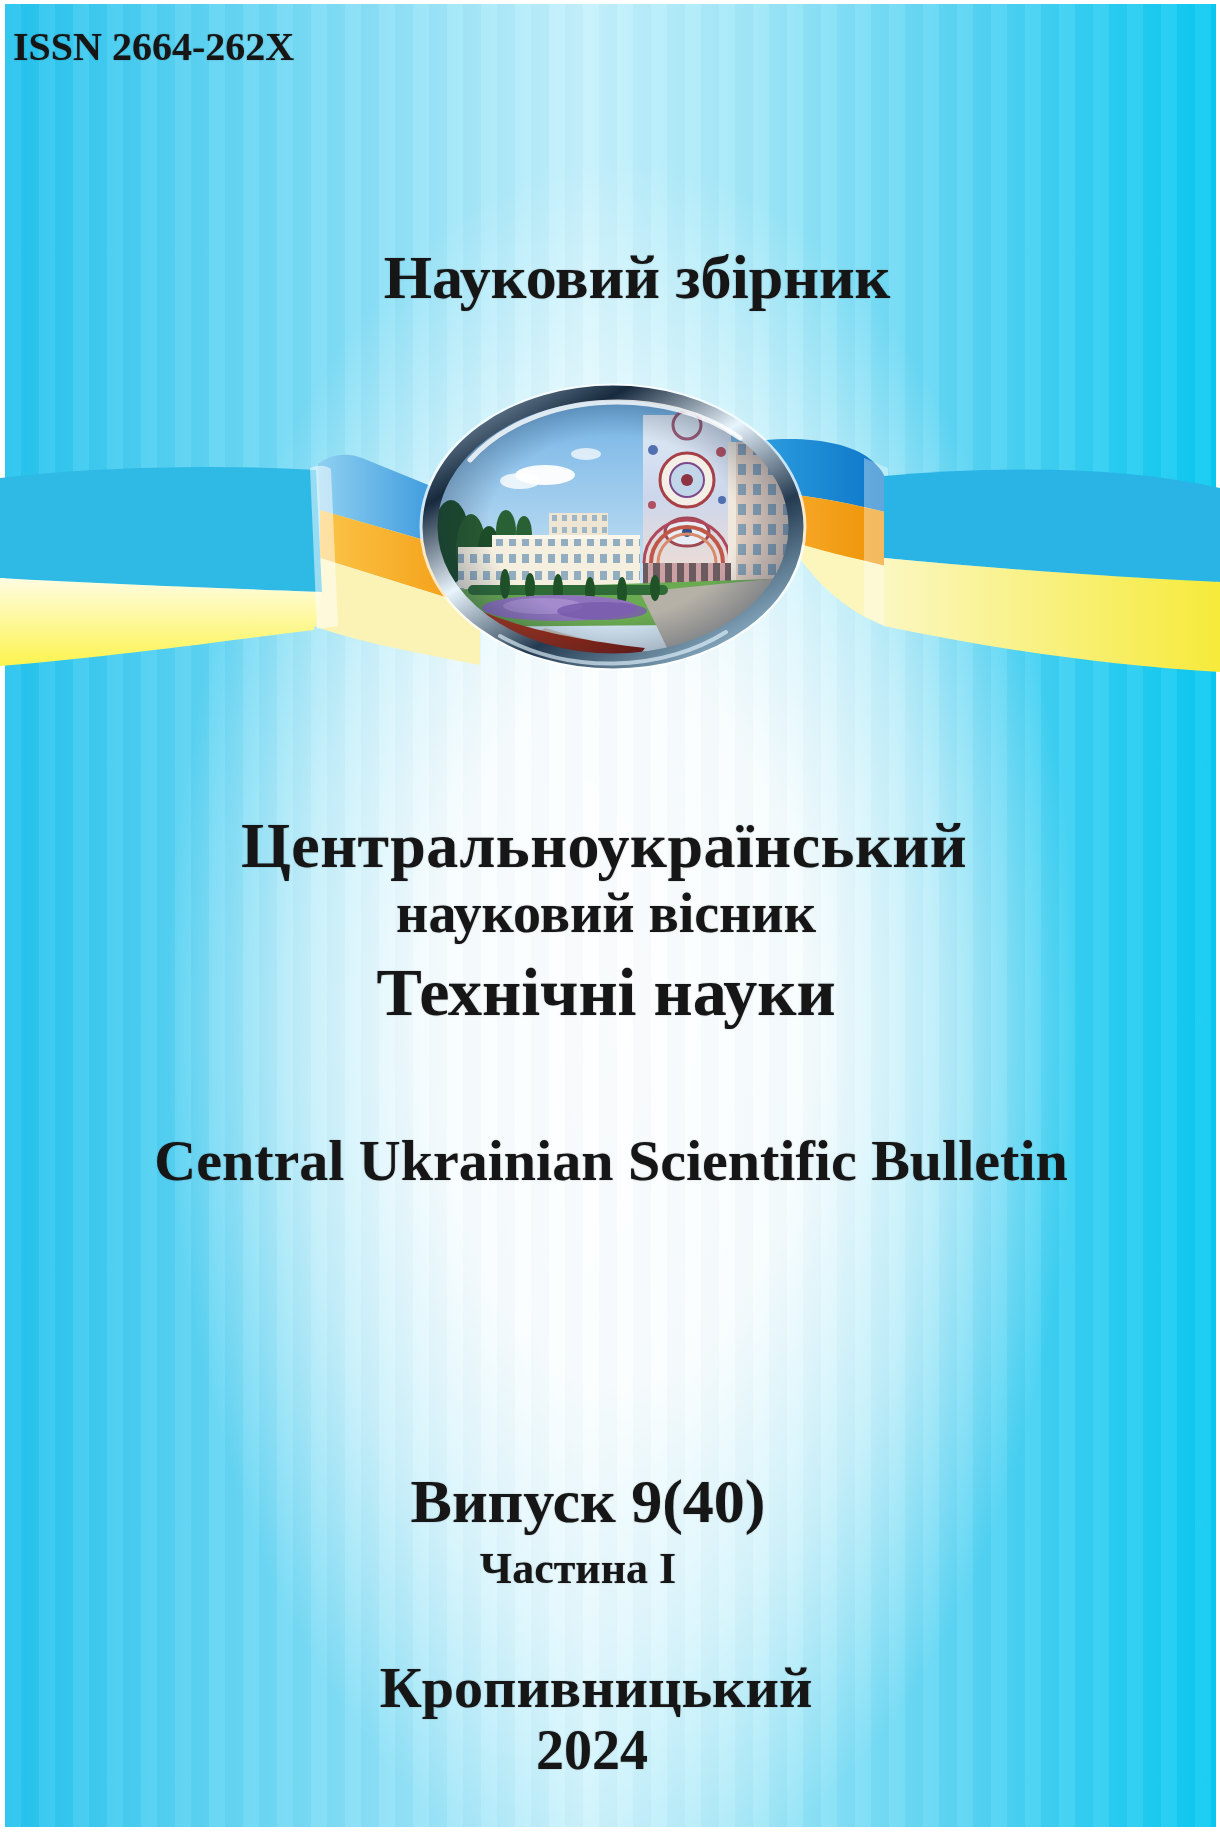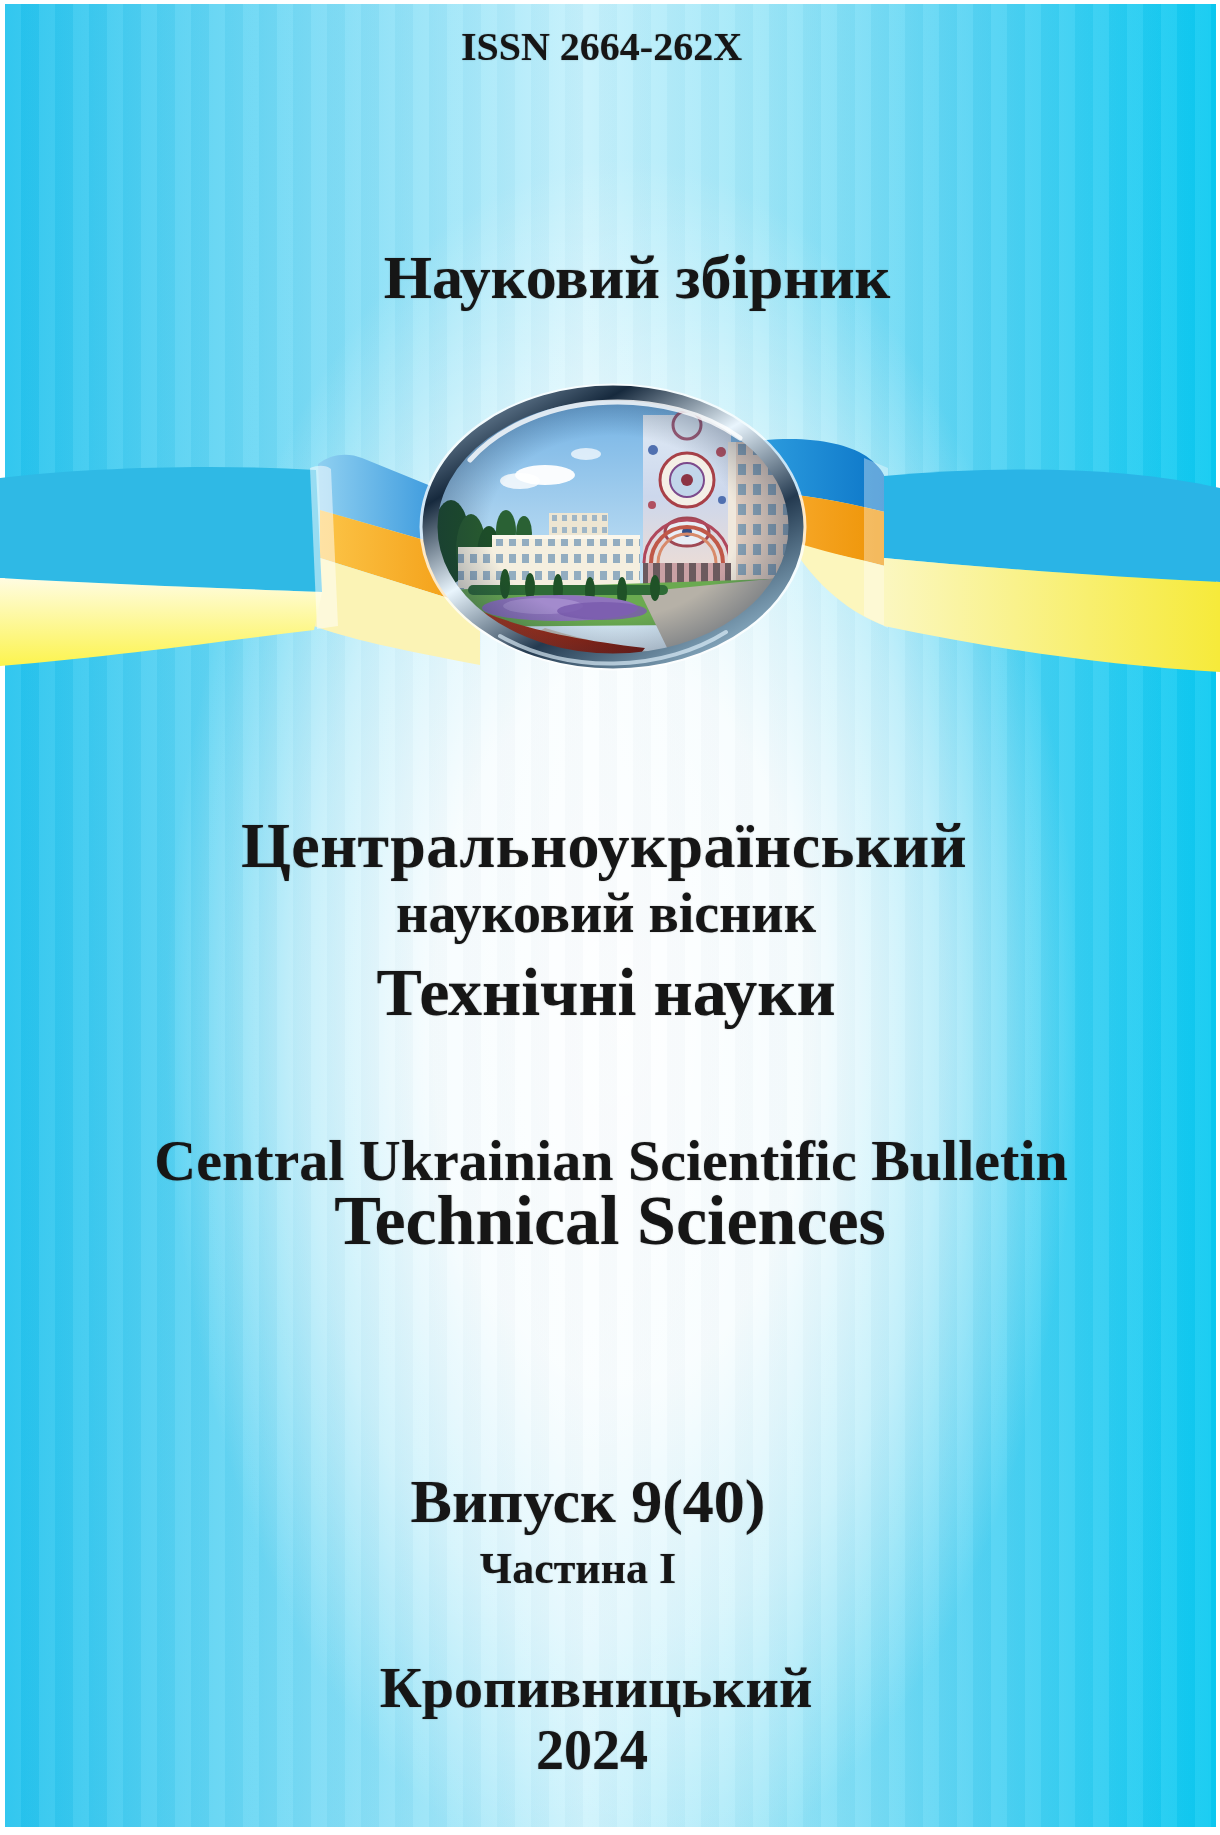--- a/index.html
+++ b/index.html
@@ -29,21 +29,21 @@
       rgba(255,255,255,0.07) 0 16px,
       rgba(0,60,110,0.018) 16px 34px);
   }
   .txt{
     position:absolute;left:0;width:100%;
     text-align:center;line-height:1;
     font-weight:bold;color:#161616;
     text-shadow:0 0 1.5px rgba(30,30,30,0.35);
     white-space:nowrap;
   }
-  .issn      {top:27px;  font-size:40px; text-align:center; padding-right:30px; box-sizing:border-box;padding-left:13px;}
+  .issn      {top:27px;  font-size:40px; text-align:left; padding-right:30px; box-sizing:border-box;padding-left:13px;}
   .collection{top:246px; font-size:62px; transform:translateX(27px);}
   .ua1       {top:814px; font-size:64px; transform:translateX(-6px); letter-spacing:0.5px;}
   .ua2       {top:885px; font-size:56px; transform:translateX(-4px);}
   .ua3       {top:958px; font-size:68px; transform:translateX(-4px);}
   .en1       {top:1112px;font-size:58px; transform:translateX(1px);margin-top:20px;}
   .en2       {top:1186px;font-size:70px; transform:translateX(0px);}
   .issue     {top:1470px;font-size:62px; transform:translateX(-22px);}
   .part      {top:1547px;font-size:44px; transform:translateX(-32px);}
   .city      {top:1659px;font-size:58px; transform:translateX(-14px);}
   .year      {top:1722px;font-size:56px; transform:translateX(-18px);}
@@ -223,18 +223,17 @@
       <path d="M500,256 A178,130 0 0 0 726,252" fill="none" stroke="rgba(228,244,255,0.65)" stroke-width="4" stroke-linecap="round"></path>
     </g>
   </svg>
 
   <div class="txt issn">ISSN 2664-262X</div>
   <div class="txt collection">Науковий збірник</div>
   <div class="txt ua1">Центральноукраїнський</div>
   <div class="txt ua2">науковий вісник</div>
   <div class="txt ua3">Технічні науки</div>
   <div class="txt en1">Central Ukrainian Scientific Bulletin</div>
-  <div class="txt en2">Technical Sciences</div>
   <div class="txt issue">Випуск 9(40)</div>
   <div class="txt part">Частина I</div>
   <div class="txt city">Кропивницький</div>
   <div class="txt year">2024</div>
 </div>
 
 </body></html>

